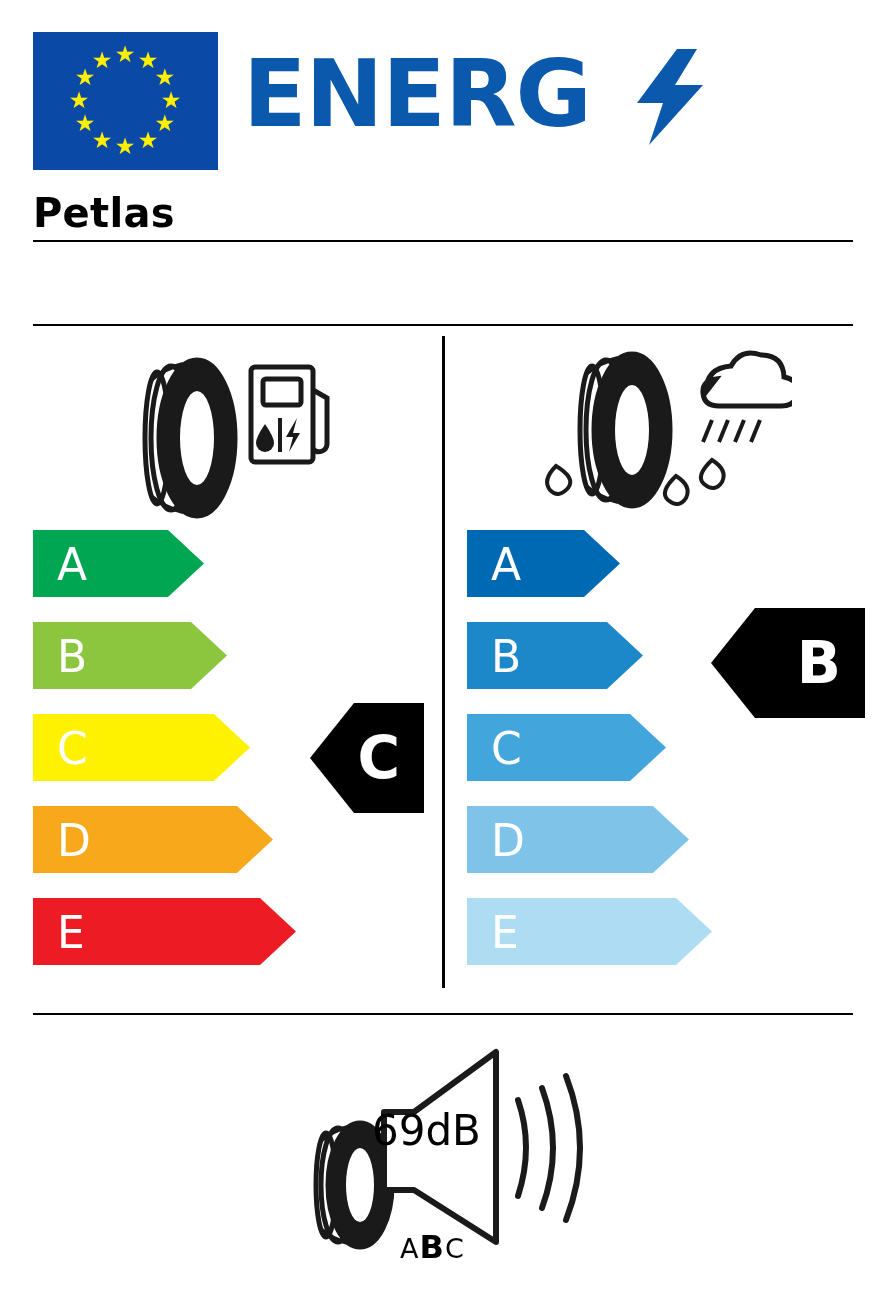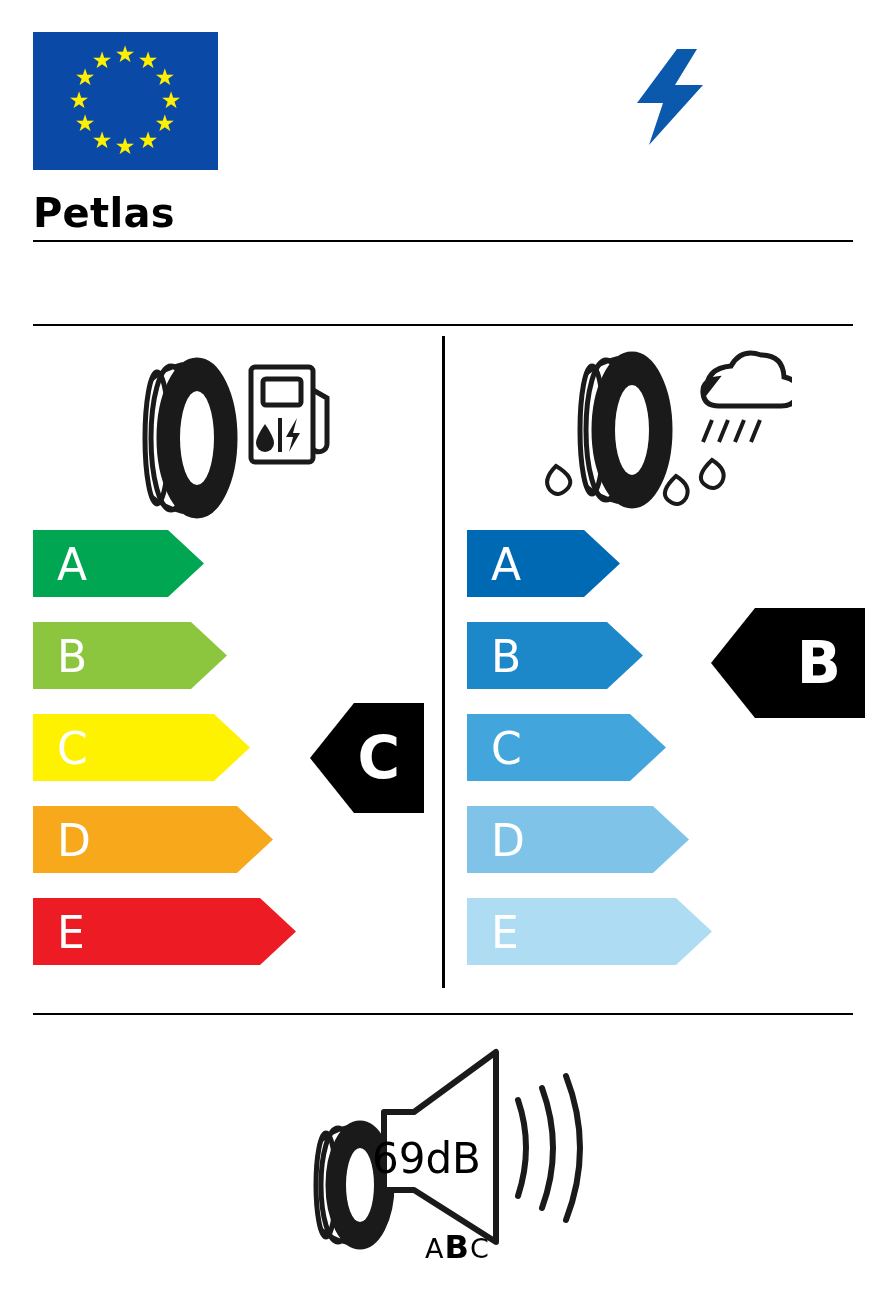--- a/index.html
+++ b/index.html
@@ -136,26 +136,25 @@
     width: 330px;
     height: 230px;
   }
   .noise-db {
     position: absolute;
     left: 372px;
     top: 1106px;
     font-size: 42px;
     color: #000;
     font-family: "DejaVu Sans", sans-serif;
-    margin-top: 28px;
   }
   .abc {
     position: absolute;
     top: 1228px;
-    left: 425px;
+    left: 400px;
     font-size: 27px;
     color: #000;
     letter-spacing: 1px;
   }
   .abc b {
     font-size: 32px;
     font-weight: bold;
   }
   svg { display: block; }
 </style>
@@ -198,20 +197,21 @@
         </div>
         <div class="star" style="left: 52.1628px; top: 46px;">
           <span>★</span>
         </div>
         <div class="star" style="left: 69px; top: 29.1628px;">
           <span>★</span>
         </div>
       </div>
   </div>
 
+  <div class="energ-word">ENERG</div>
 
   <div class="bolt">
     <svg width="66" height="96" viewBox="0 0 66 96">
       <polygon points="40,0 0,54 26,54 12,96 66,36 38,36 60,0" fill="#0A59AC"></polygon>
     </svg>
   </div>
 
   <div class="brand">Petlas</div>
 
   <div class="hr hr-1"></div>

